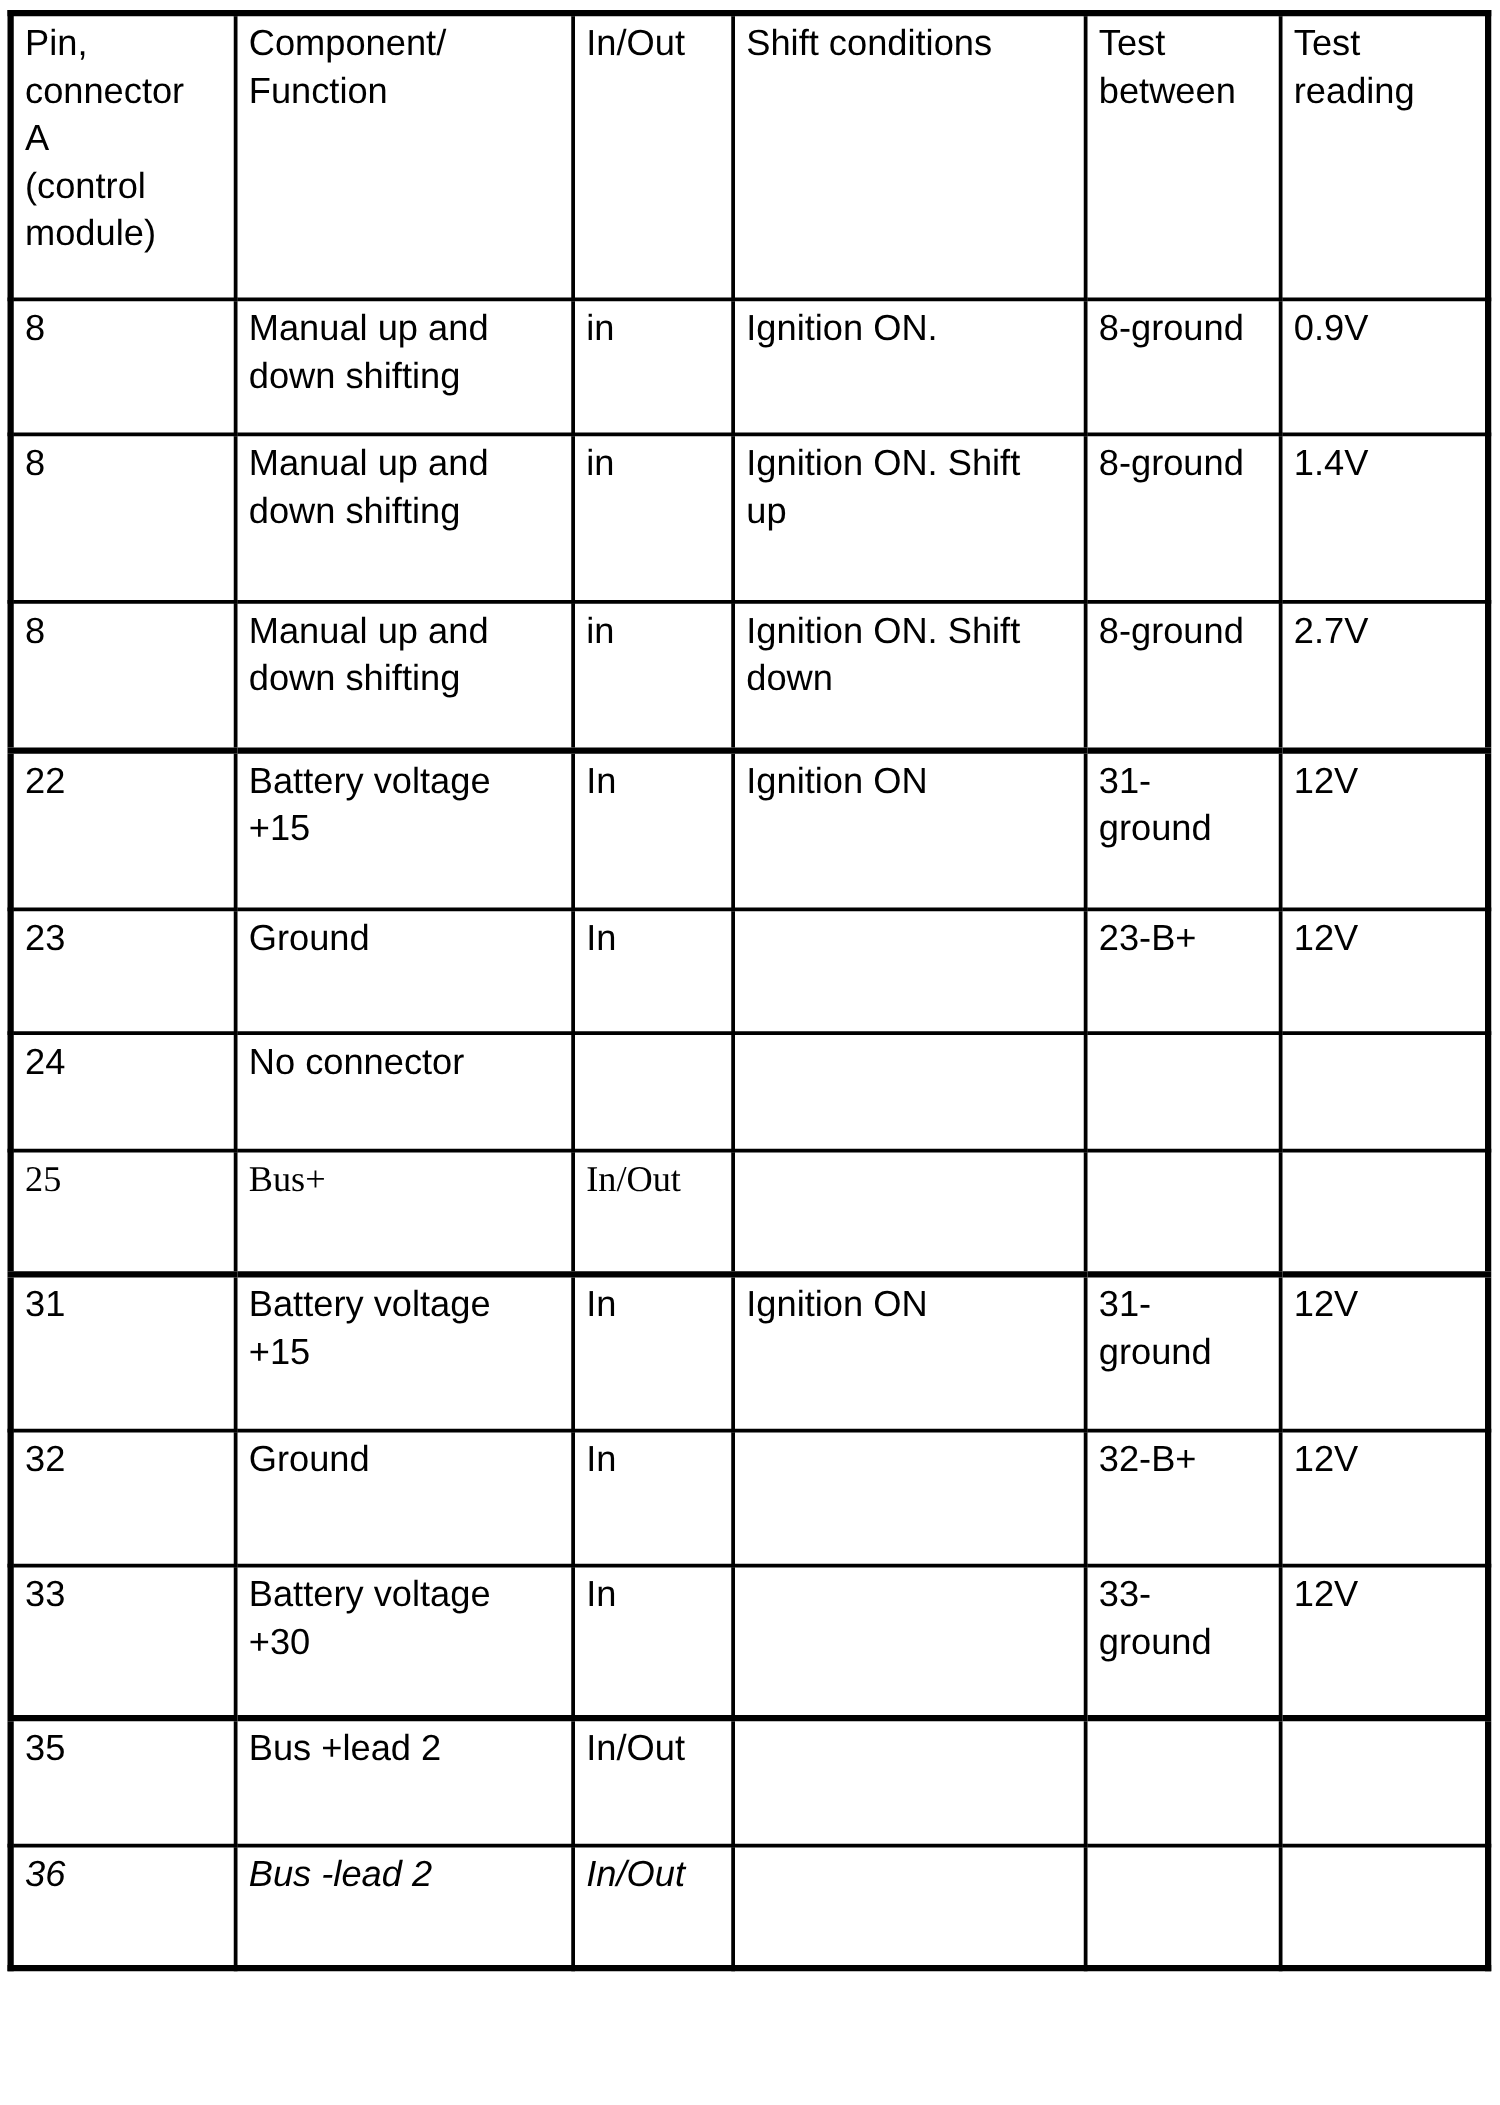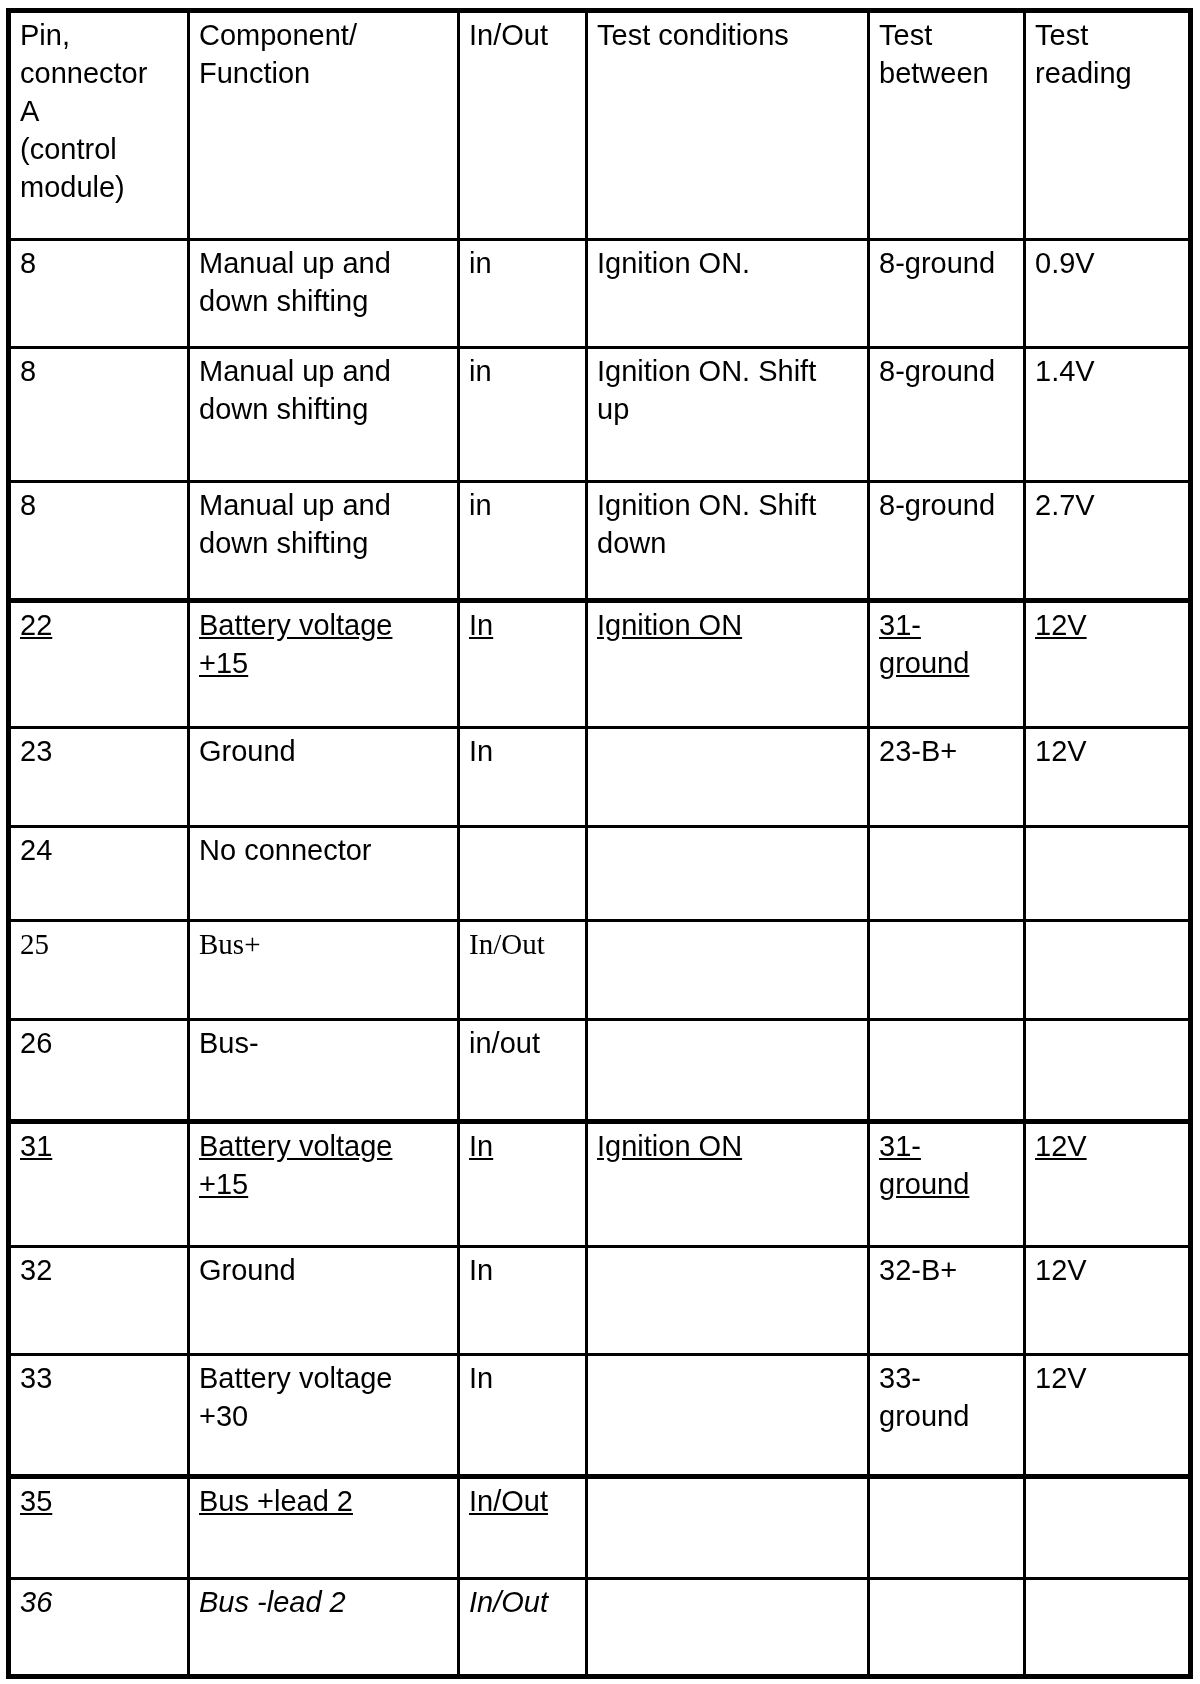--- a/index.html
+++ b/index.html
@@ -28,21 +28,20 @@
     color: #000000;
     white-space: pre-line;
     overflow: hidden;
     font-weight: 400;
   }
   th {
     font-weight: 400;
   }
   tr.sect > td {
     border-top-width: 5px;
-    text-decoration: underline;
   }
   tr.hrow  { height: 229px; }
   tr.r0  { height: 108px; }
   tr.r1  { height: 134px; }
   tr.r2  { height: 119px; }
   tr.r3  { height: 127px; }
   tr.r4  { height: 99px; margin-top: 28px; }
   tr.r5  { height: 94px; }
   tr.r6  { height: 99px; font-family: Liberation Serif, serif; }
   tr.r7  { height: 102px; }
@@ -67,21 +66,21 @@
   <thead>
     <tr class="hrow">
       <th>Pin,
 connector
 A
 (control
 module)</th>
       <th>Component/
 Function</th>
       <th>In/Out</th>
-      <th>Test conditions</th>
+      <th>Shift conditions</th>
       <th>Test
 between</th>
       <th>Test
 reading</th>
     </tr>
   </thead>
   <tbody>
     <tr class="r0">
       <td>8</td>
       <td>Manual up and
@@ -138,28 +137,20 @@
       <td></td>
     </tr>
     <tr class="r6">
       <td>25</td>
       <td>Bus+</td>
       <td>In/Out</td>
       <td></td>
       <td></td>
       <td></td>
     </tr>
-    <tr class="r7">
-      <td>26</td>
-      <td>Bus-</td>
-      <td>in/out</td>
-      <td></td>
-      <td></td>
-      <td></td>
-    </tr>
     <tr class="r8 sect">
       <td>31</td>
       <td>Battery voltage
 +15</td>
       <td>In</td>
       <td>Ignition ON</td>
       <td>31-
 ground</td>
       <td>12V</td>
     </tr>

